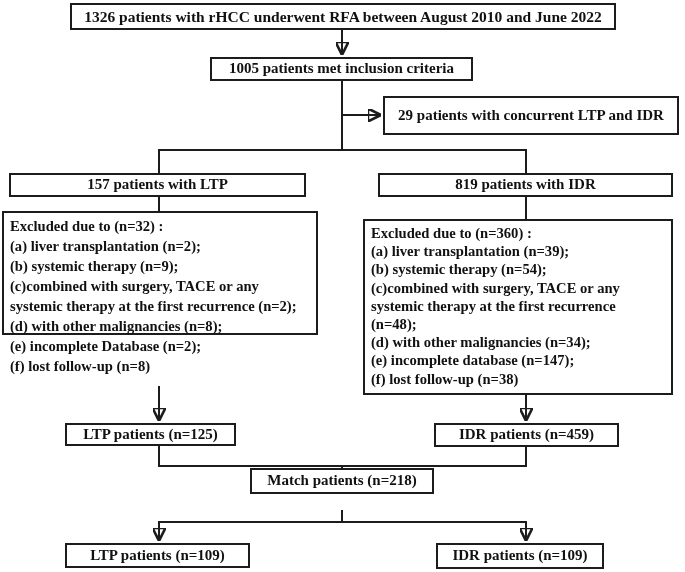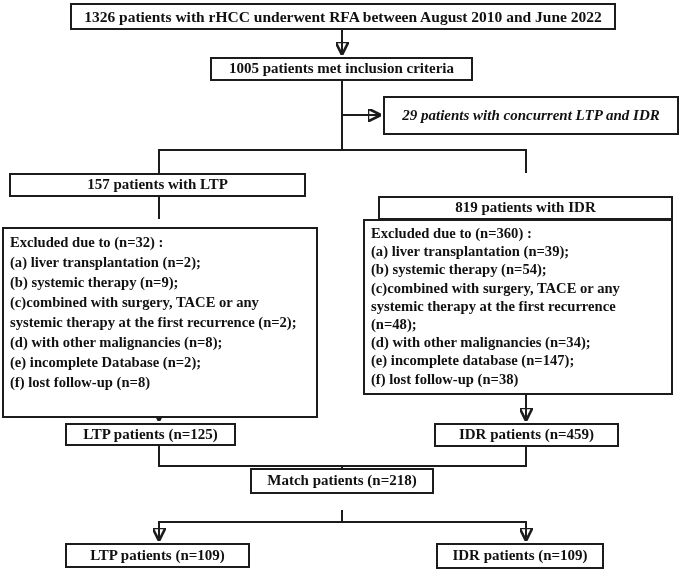--- a/index.html
+++ b/index.html
@@ -50,24 +50,24 @@
     text-align: left;
     padding: 3px 5px 2px 6px;
     font-size: 14.6px;
   }
   .excl-left .excl-line { line-height: 20px; }
   .excl-right .excl-line { line-height: 18.2px; }
 
   
   .b-total     { left: 70px;  top: 3px;   width: 546px; height: 27px; font-size: 15.5px; }
   .b-inclusion { left: 210px; top: 57px;  width: 263px; height: 24px; }
-  .b-concurrent{ left: 383px; top: 96px;  width: 296px; height: 39px; font-style: italic; }
+  .b-concurrent{ left: 383px; top: 96px;  width: 296px; height: 39px; }
   .b-ltp-all   { left: 9px;   top: 173px; width: 297px; height: 24px; }
-  .b-idr-all   { left: 378px; top: 173px; width: 295px; height: 24px; margin-top: 23px; }
-  .b-ltp-excl  { left: 2px;   top: 227px; width: 316px; height: 191px; }
+  .b-idr-all   { left: 378px; top: 173px; width: 295px; height: 24px; }
+  .b-ltp-excl  { left: 2px;   top: 211px; width: 316px; height: 124px; }
   .b-idr-excl  { left: 363px; top: 219px; width: 310px; height: 176px; }
   .b-ltp-125   { left: 65px;  top: 423px; width: 171px; height: 23px; }
   .b-idr-459   { left: 434px; top: 423px; width: 185px; height: 24px; }
   .b-match     { left: 250px; top: 468px; width: 184px; height: 26px; }
   .b-ltp-109   { left: 65px;  top: 543px; width: 185px; height: 25px; font-family: Liberation Serif, serif; }
   .b-idr-109   { left: 436px; top: 543px; width: 168px; height: 26px; }
 </style>
 </head>
 <body>
 

